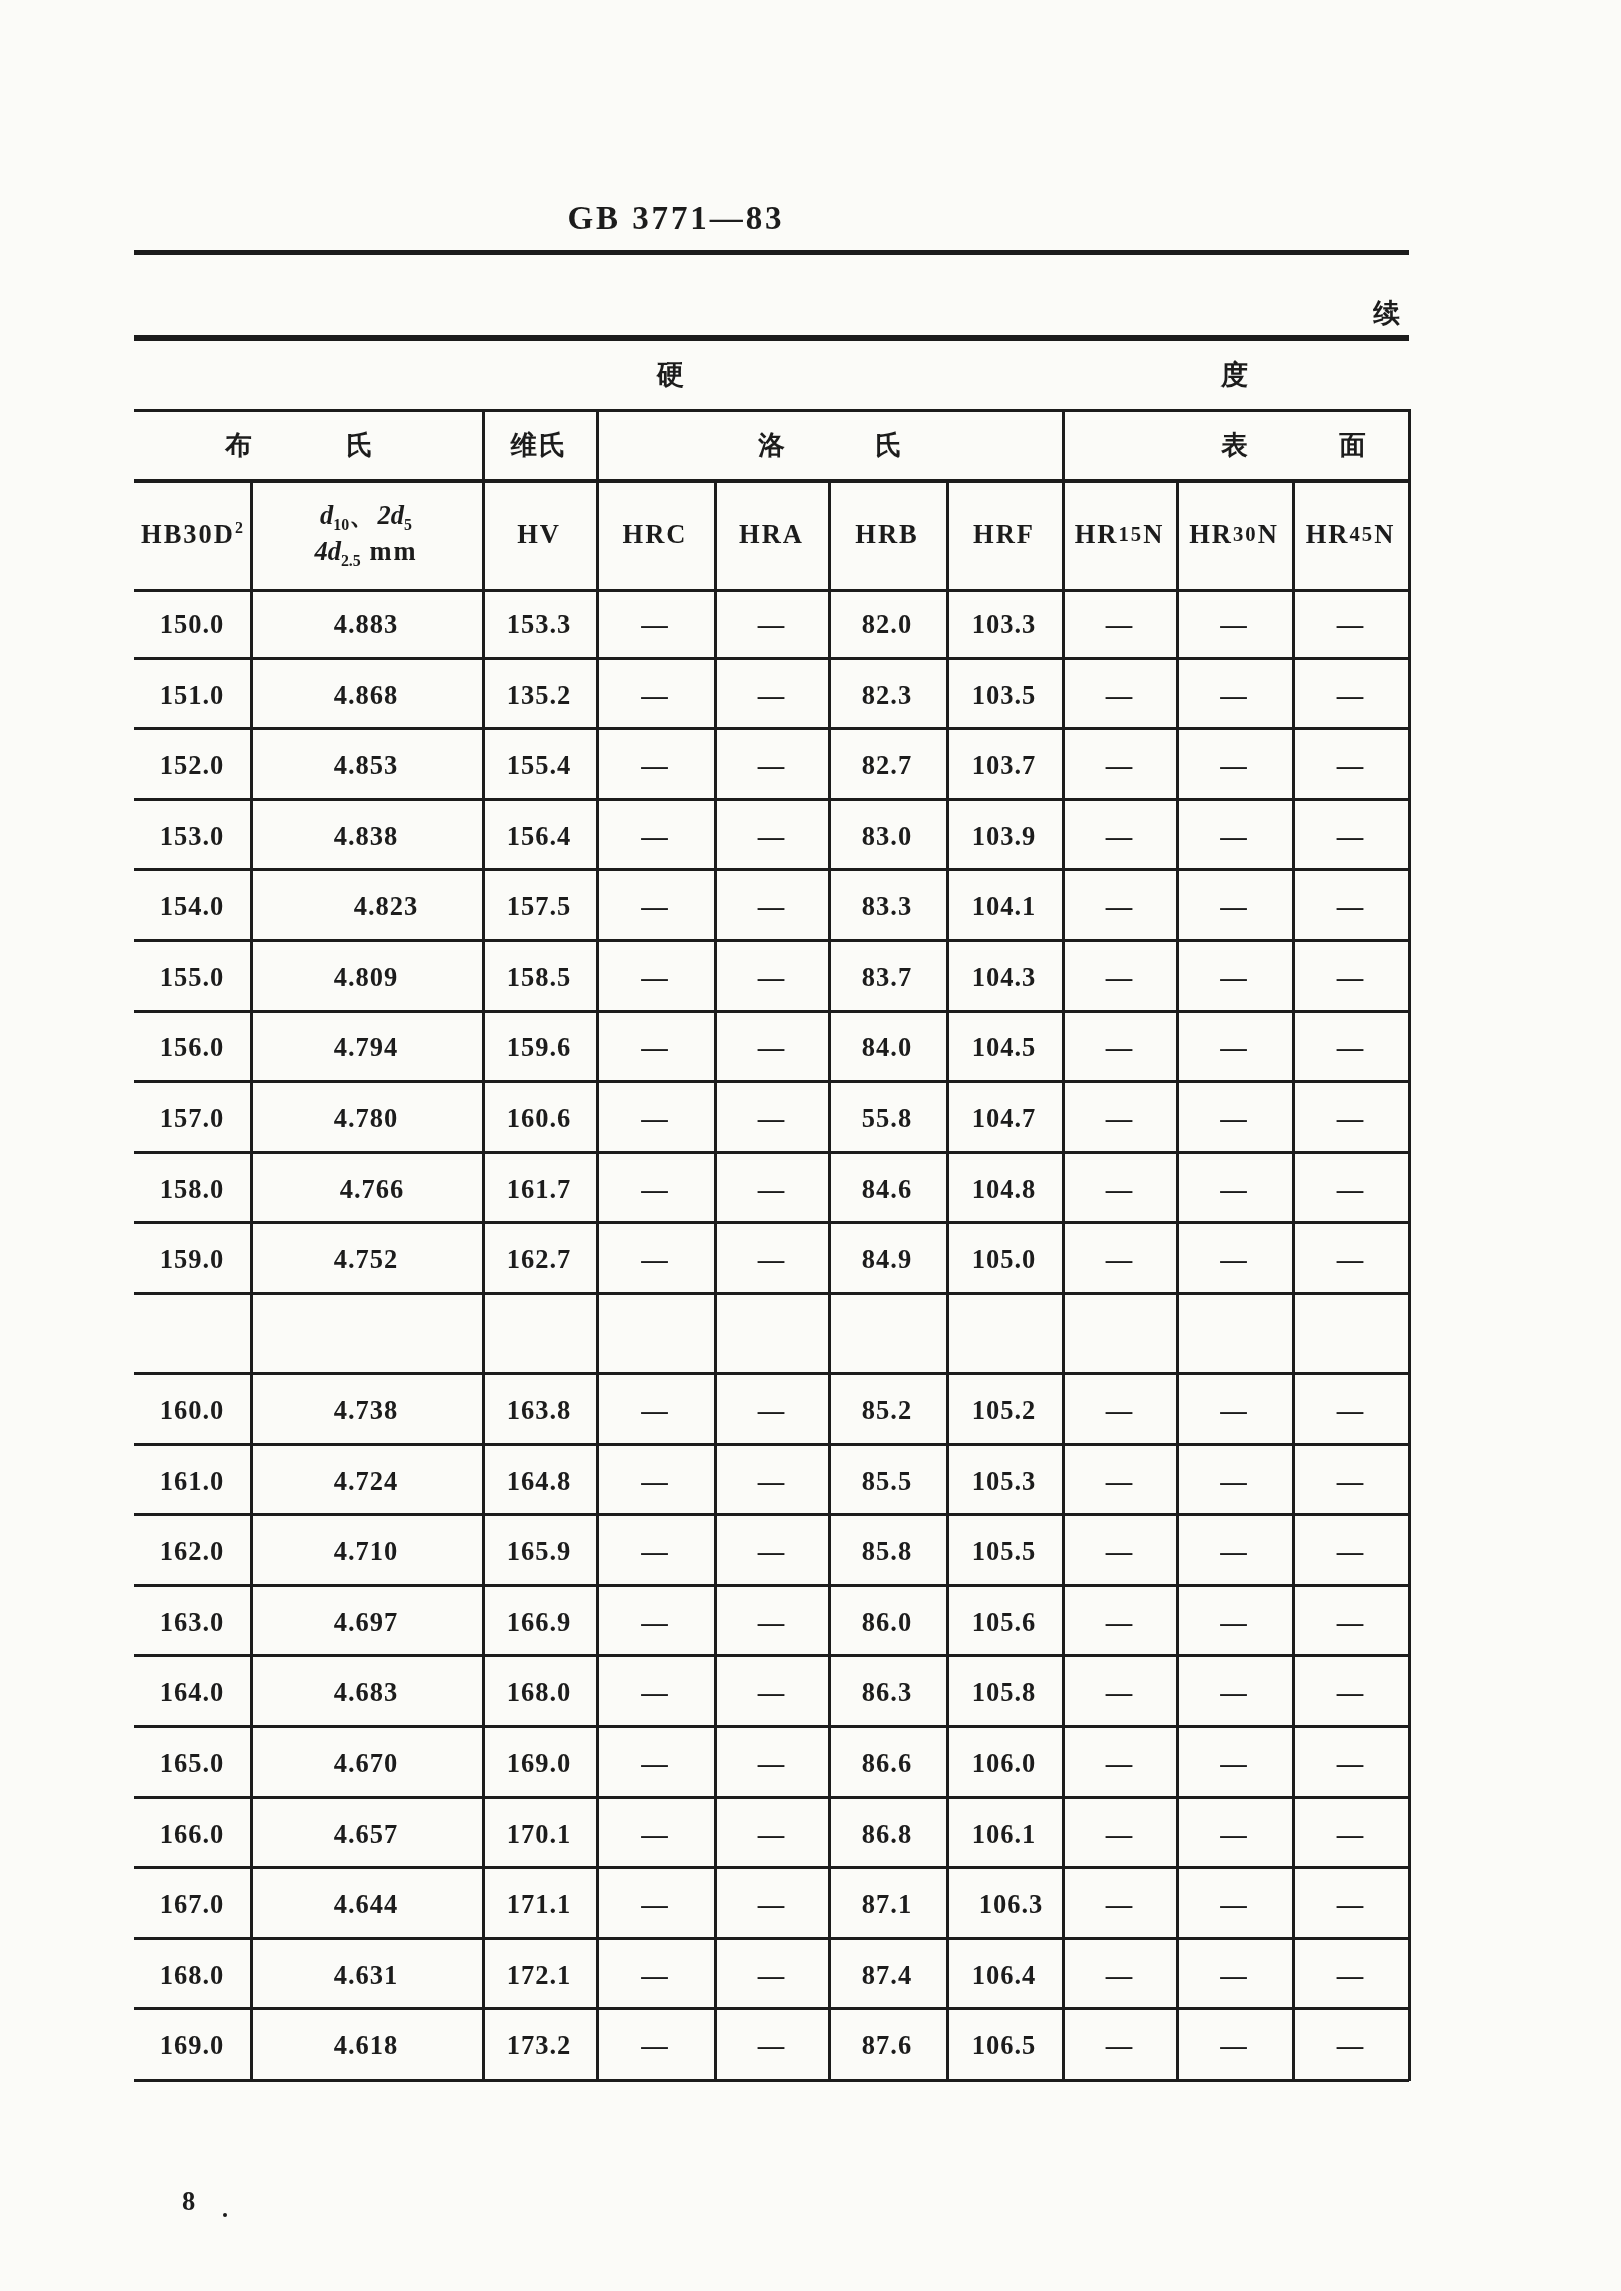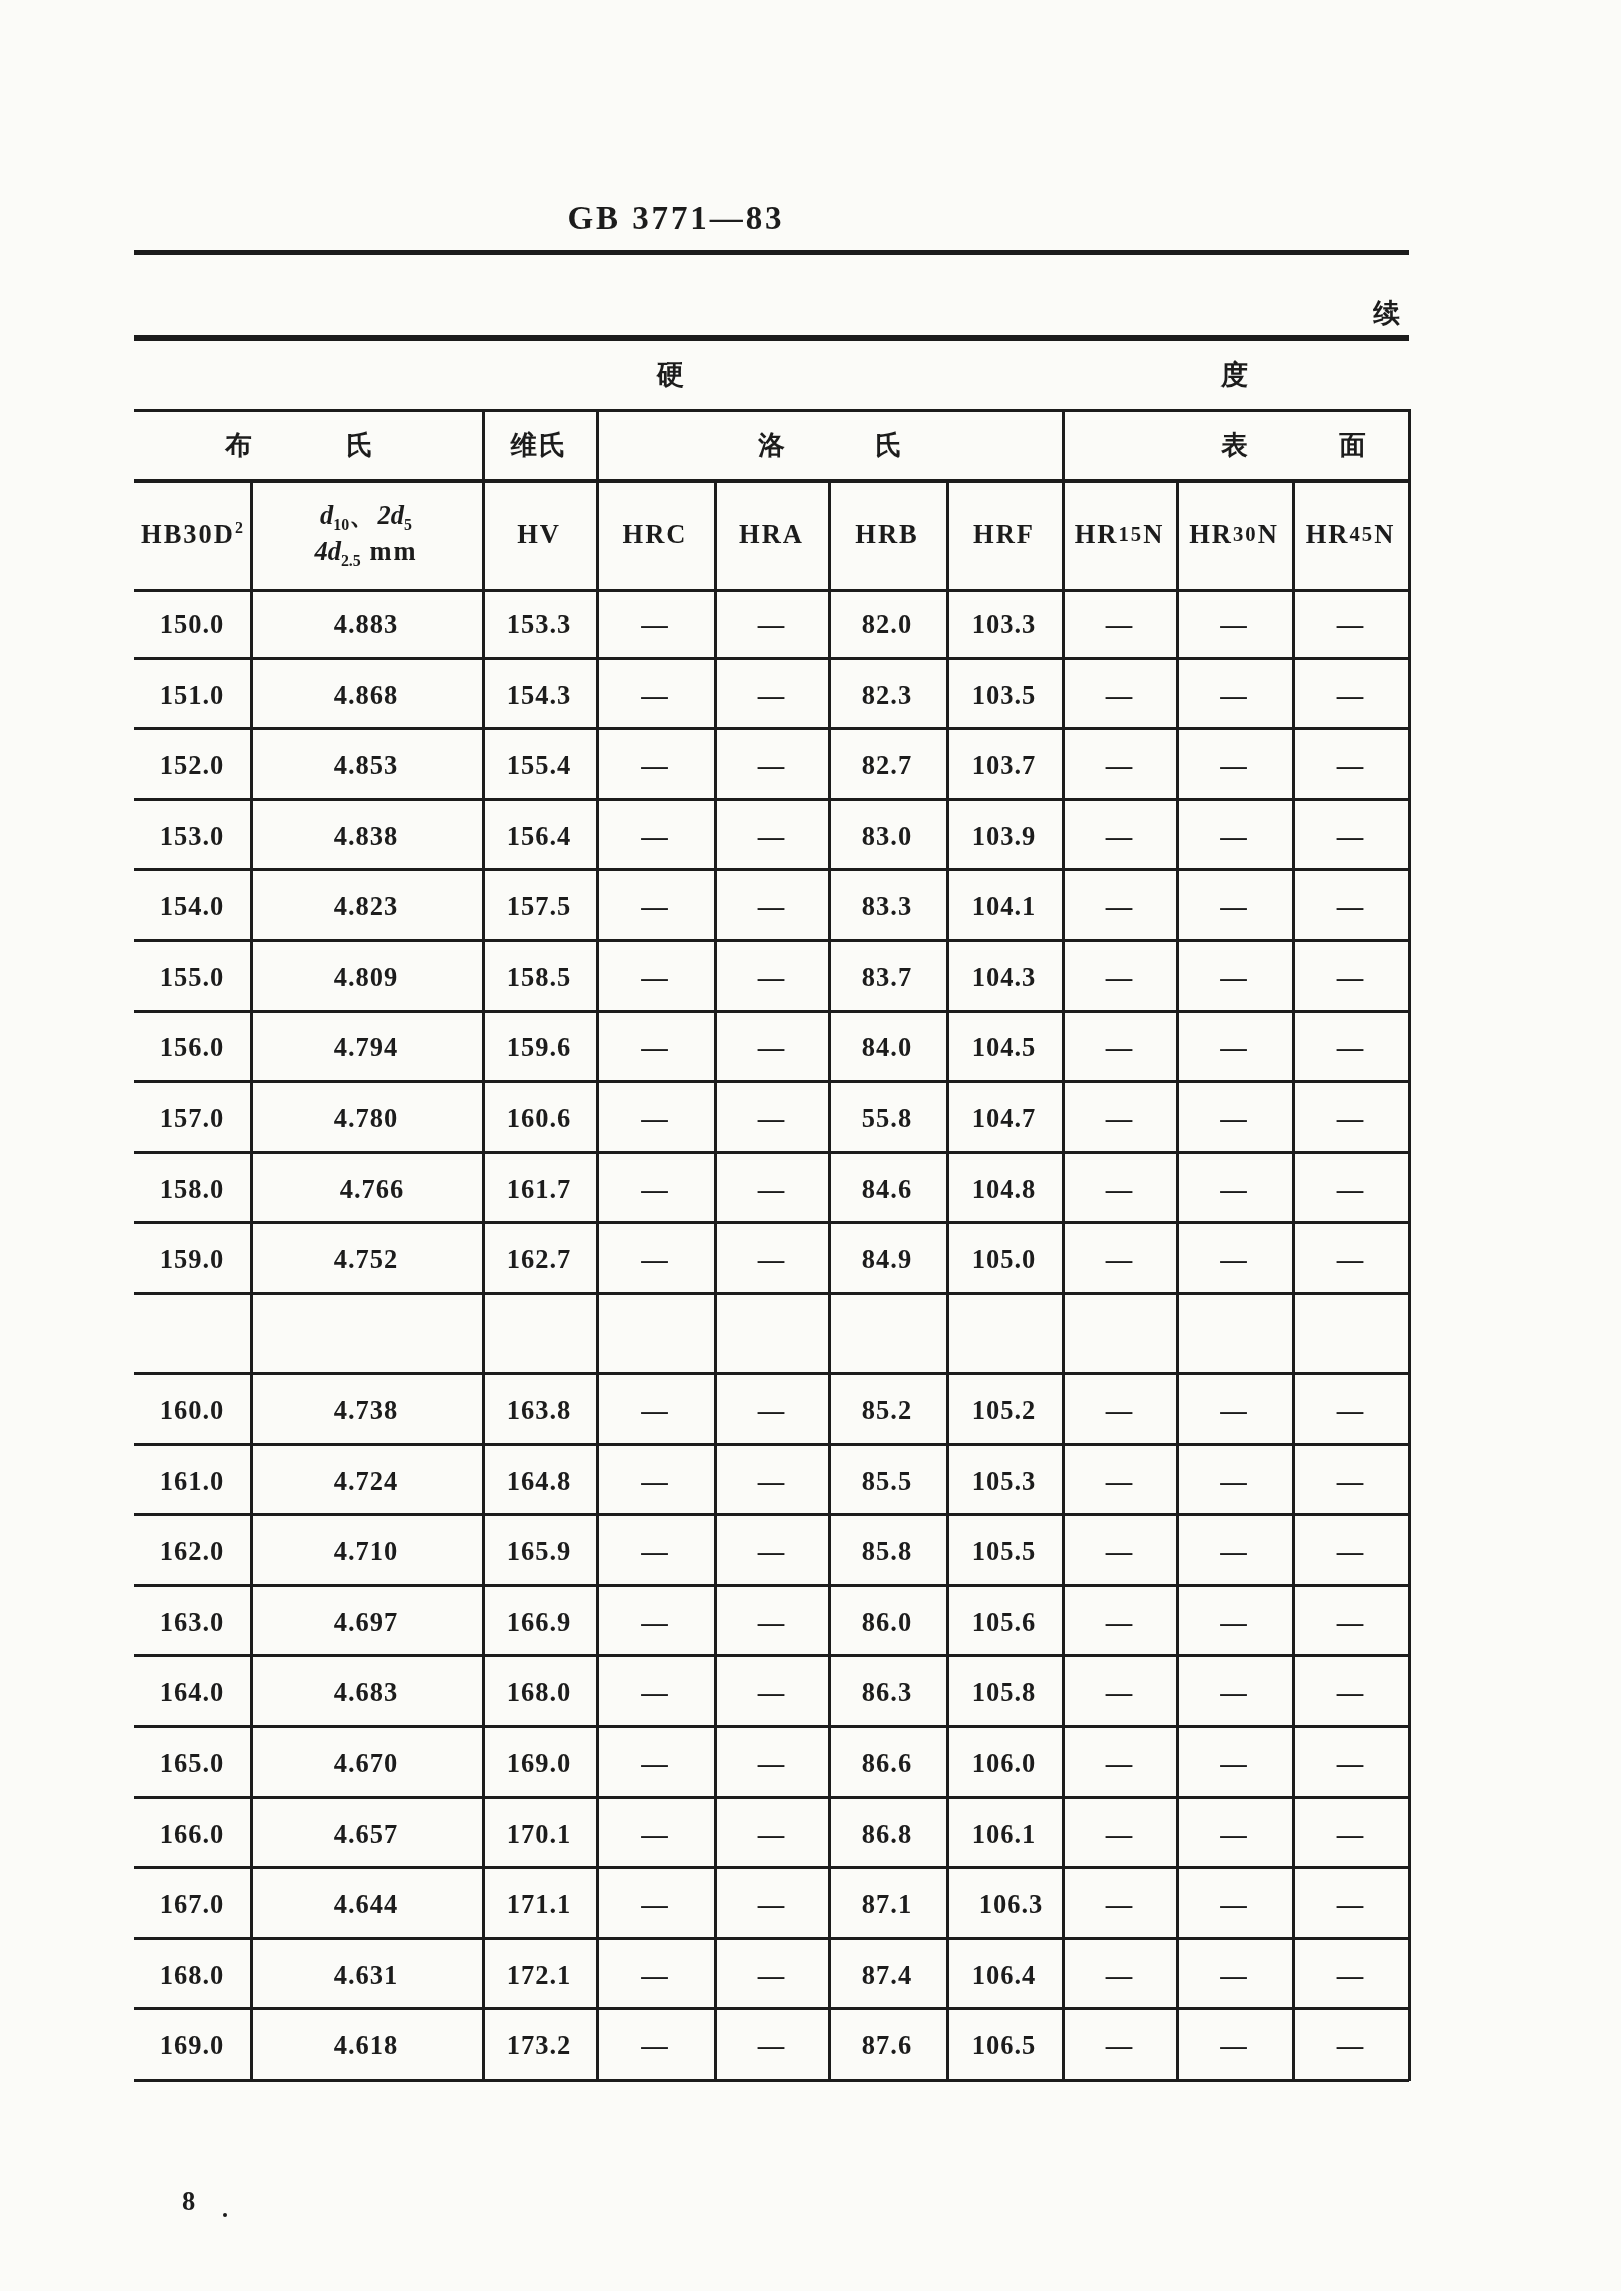--- a/index.html
+++ b/index.html
@@ -144,21 +144,21 @@
         <div class="data-cell" style="left: 596px; width: 118px; top: 589px; height: 71px; line-height: 71px;">—</div>
         <div class="data-cell" style="left: 714px; width: 115px; top: 589px; height: 71px; line-height: 71px;">—</div>
         <div class="data-cell" style="left: 828px; width: 118px; top: 589px; height: 71px; line-height: 71px;">82.0</div>
         <div class="data-cell" style="left: 946px; width: 116px; top: 589px; height: 71px; line-height: 71px;">103.3</div>
         <div class="data-cell" style="left: 1062px; width: 115px; top: 589px; height: 71px; line-height: 71px;">—</div>
         <div class="data-cell" style="left: 1176px; width: 116px; top: 589px; height: 71px; line-height: 71px;">—</div>
         <div class="data-cell" style="left: 1292px; width: 117px; top: 589px; height: 71px; line-height: 71px;">—</div>
         <div class="rline" style="top: 657px;"></div>
         <div class="data-cell" style="left: 134px; width: 116px; top: 660px; height: 71px; line-height: 71px;">151.0</div>
         <div class="data-cell" style="left: 250px; width: 232px; top: 660px; height: 71px; line-height: 71px;">4.868</div>
-        <div class="data-cell" style="left: 482px; width: 114px; top: 660px; height: 71px; line-height: 71px;">154.3</div>
+        <div class="data-cell" style="left: 482px; width: 114px; top: 660px; height: 71px; line-height: 71px;">135.2</div>
         <div class="data-cell" style="left: 596px; width: 118px; top: 660px; height: 71px; line-height: 71px;">—</div>
         <div class="data-cell" style="left: 714px; width: 115px; top: 660px; height: 71px; line-height: 71px;">—</div>
         <div class="data-cell" style="left: 828px; width: 118px; top: 660px; height: 71px; line-height: 71px;">82.3</div>
         <div class="data-cell" style="left: 946px; width: 116px; top: 660px; height: 71px; line-height: 71px;">103.5</div>
         <div class="data-cell" style="left: 1062px; width: 115px; top: 660px; height: 71px; line-height: 71px;">—</div>
         <div class="data-cell" style="left: 1176px; width: 116px; top: 660px; height: 71px; line-height: 71px;">—</div>
         <div class="data-cell" style="left: 1292px; width: 117px; top: 660px; height: 71px; line-height: 71px;">—</div>
         <div class="rline" style="top: 727px;"></div>
         <div class="data-cell" style="left: 134px; width: 116px; top: 730px; height: 71px; line-height: 71px;">152.0</div>
         <div class="data-cell" style="left: 250px; width: 232px; top: 730px; height: 71px; line-height: 71px;">4.853</div>
@@ -176,21 +176,21 @@
         <div class="data-cell" style="left: 482px; width: 114px; top: 801px; height: 71px; line-height: 71px;">156.4</div>
         <div class="data-cell" style="left: 596px; width: 118px; top: 801px; height: 71px; line-height: 71px;">—</div>
         <div class="data-cell" style="left: 714px; width: 115px; top: 801px; height: 71px; line-height: 71px;">—</div>
         <div class="data-cell" style="left: 828px; width: 118px; top: 801px; height: 71px; line-height: 71px;">83.0</div>
         <div class="data-cell" style="left: 946px; width: 116px; top: 801px; height: 71px; line-height: 71px;">103.9</div>
         <div class="data-cell" style="left: 1062px; width: 115px; top: 801px; height: 71px; line-height: 71px;">—</div>
         <div class="data-cell" style="left: 1176px; width: 116px; top: 801px; height: 71px; line-height: 71px;">—</div>
         <div class="data-cell" style="left: 1292px; width: 117px; top: 801px; height: 71px; line-height: 71px;">—</div>
         <div class="rline" style="top: 868px;"></div>
         <div class="data-cell" style="left: 134px; width: 116px; top: 871px; height: 71px; line-height: 71px;">154.0</div>
-        <div class="data-cell" style="left: 250px; width: 232px; top: 871px; height: 71px; line-height: 71px;">4.823</div>
+        <div class="data-cell" style="left: 250px; width: 232px; top: 871px; height: 71px; line-height: 71px; padding-left: 20px;">4.823</div>
         <div class="data-cell" style="left: 482px; width: 114px; top: 871px; height: 71px; line-height: 71px;">157.5</div>
         <div class="data-cell" style="left: 596px; width: 118px; top: 871px; height: 71px; line-height: 71px;">—</div>
         <div class="data-cell" style="left: 714px; width: 115px; top: 871px; height: 71px; line-height: 71px;">—</div>
         <div class="data-cell" style="left: 828px; width: 118px; top: 871px; height: 71px; line-height: 71px;">83.3</div>
         <div class="data-cell" style="left: 946px; width: 116px; top: 871px; height: 71px; line-height: 71px;">104.1</div>
         <div class="data-cell" style="left: 1062px; width: 115px; top: 871px; height: 71px; line-height: 71px;">—</div>
         <div class="data-cell" style="left: 1176px; width: 116px; top: 871px; height: 71px; line-height: 71px;">—</div>
         <div class="data-cell" style="left: 1292px; width: 117px; top: 871px; height: 71px; line-height: 71px;">—</div>
         <div class="rline" style="top: 939px;"></div>
         <div class="data-cell" style="left: 134px; width: 116px; top: 942px; height: 71px; line-height: 71px;">155.0</div>

